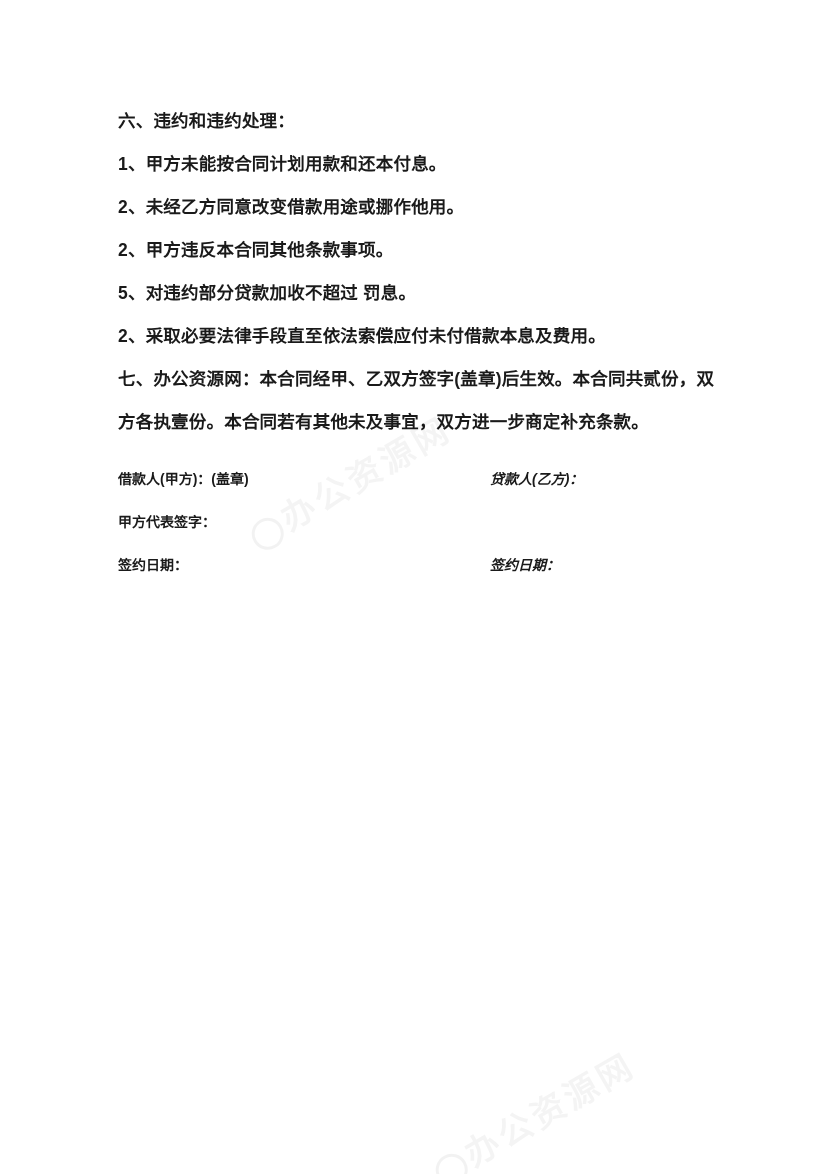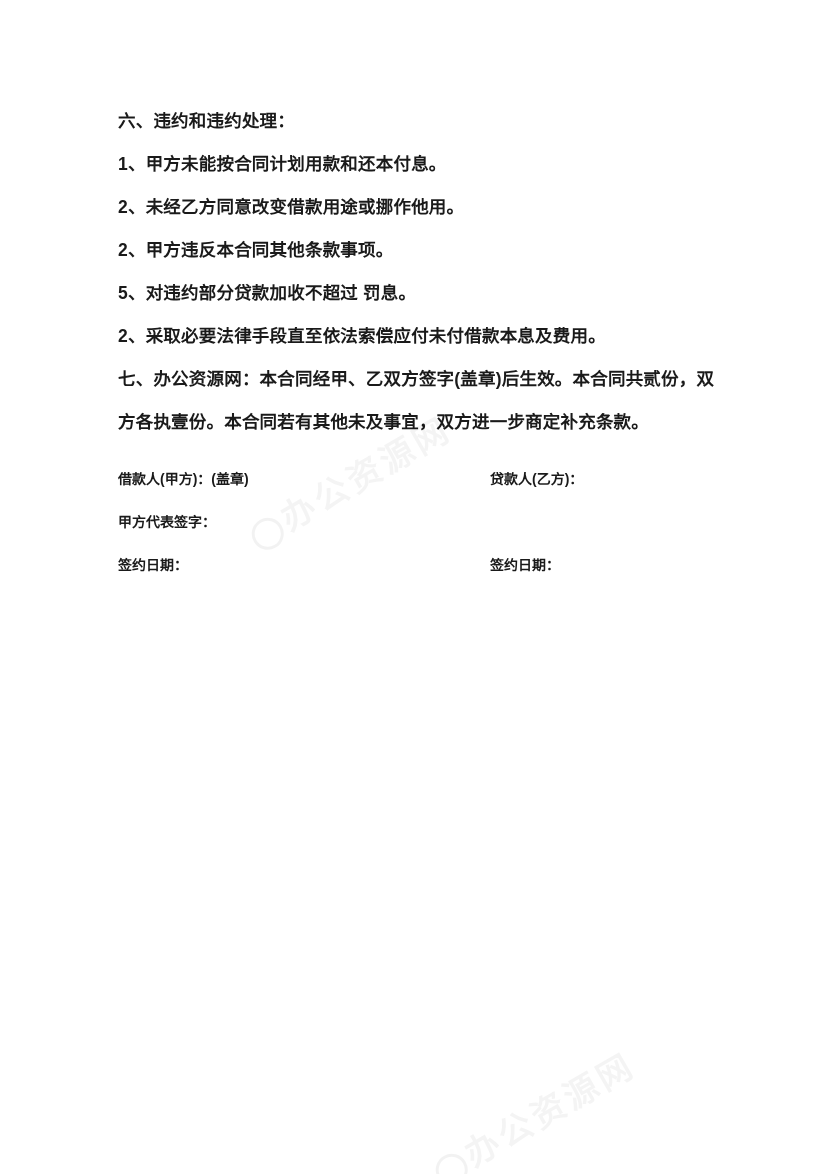--- a/index.html
+++ b/index.html
@@ -45,20 +45,21 @@
     font-size: 14px;
     color: #1a1a1a;
     font-weight: 600;
   }
   .sign-left {
     width: 372px;
     flex: 0 0 372px;
   }
   .sign-right {
     flex: 1 1 auto;
+    font-style: italic;
   }
   
   .watermark {
     position: absolute;
     color: rgba(0, 0, 0, 0.045);
     font-size: 34px;
     font-weight: 700;
     letter-spacing: 4px;
     transform: rotate(-30deg);
     transform-origin: center center;

